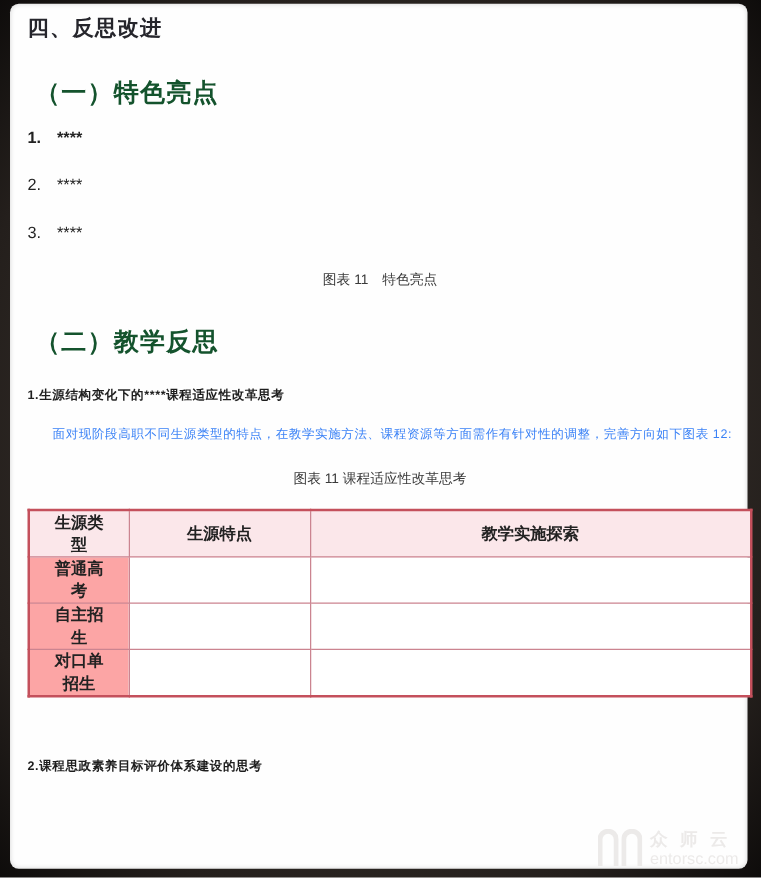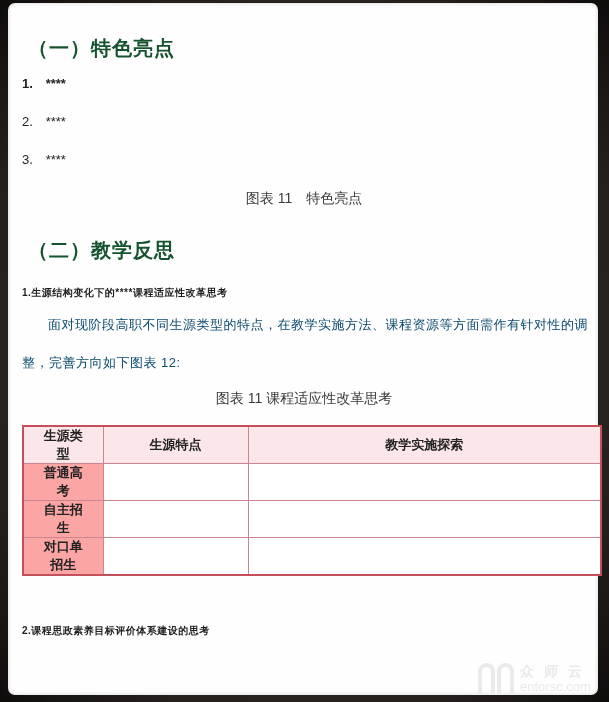--- a/index.html
+++ b/index.html
@@ -24,31 +24,31 @@
   }
   .red-heading.first{margin-top:27px;}
   .red-heading.second{margin-top:29px;}
   .star-list{margin:14px 0 0 6px;padding:0;list-style:none;}
   .star-list li{
     font-size:13px;color:#222;margin-bottom:23px;line-height:15px;
   }
   .star-list li .num{display:inline-block;width:20px;}
   .star-list li.bold{font-weight:bold;}
   .figure-caption{
-    text-align:center;font-size:14px;color:#3a3a3a;margin-top:20px;
+    text-align:center;font-size:11px;color:#3a3a3a;margin-top:20px;
   }
   .figure-caption.c1{margin-top:21px;}
   .figure-caption.c2{margin-top:8px;}
   .bold-point{
     font-size:10px;font-weight:bold;color:#1e1e1e;
     margin:22px 0 0 6px;letter-spacing:.5px;
   }
   .bold-point.last{margin-top:48px;}
   .body-paragraph{
-    font-size:13px;color:#0c4a6e;line-height:38px;
+    font-size:10px;color:#3b82f6;line-height:38px;
     margin:6px 2px 0 6px;text-indent:2em;letter-spacing:.5px;
   }
   table.reform{
     border-collapse:collapse;width:578px;margin:17px 0 0 6px;
     table-layout:fixed;
   }
   table.reform col.c1{width:80px;}
   table.reform col.c2{width:145px;}
   table.reform col.c3{width:353px;}
   table.reform th, table.reform td{
@@ -73,20 +73,21 @@
   }
   .wm-text{display:flex;flex-direction:column;align-items:flex-start;line-height:1;}
   .wm-cn{font-size:14px;letter-spacing:10px;color:#eceae9;font-weight:bold;margin-bottom:2px;}
   .wm-domain{font-size:13px;color:#eceae9;}
 </style>
 </head>
 <body>
 
 <div class="page">
 
+  <h1 class="doc-title">四、反思改进</h1>
 
   <h2 class="red-heading first">（一）特色亮点</h2>
 
   <ul class="star-list">
     <li class="bold">
       <span class="num">1.</span>
       <span>****</span>
     </li>
     <li>
       <span class="num">2.</span>

